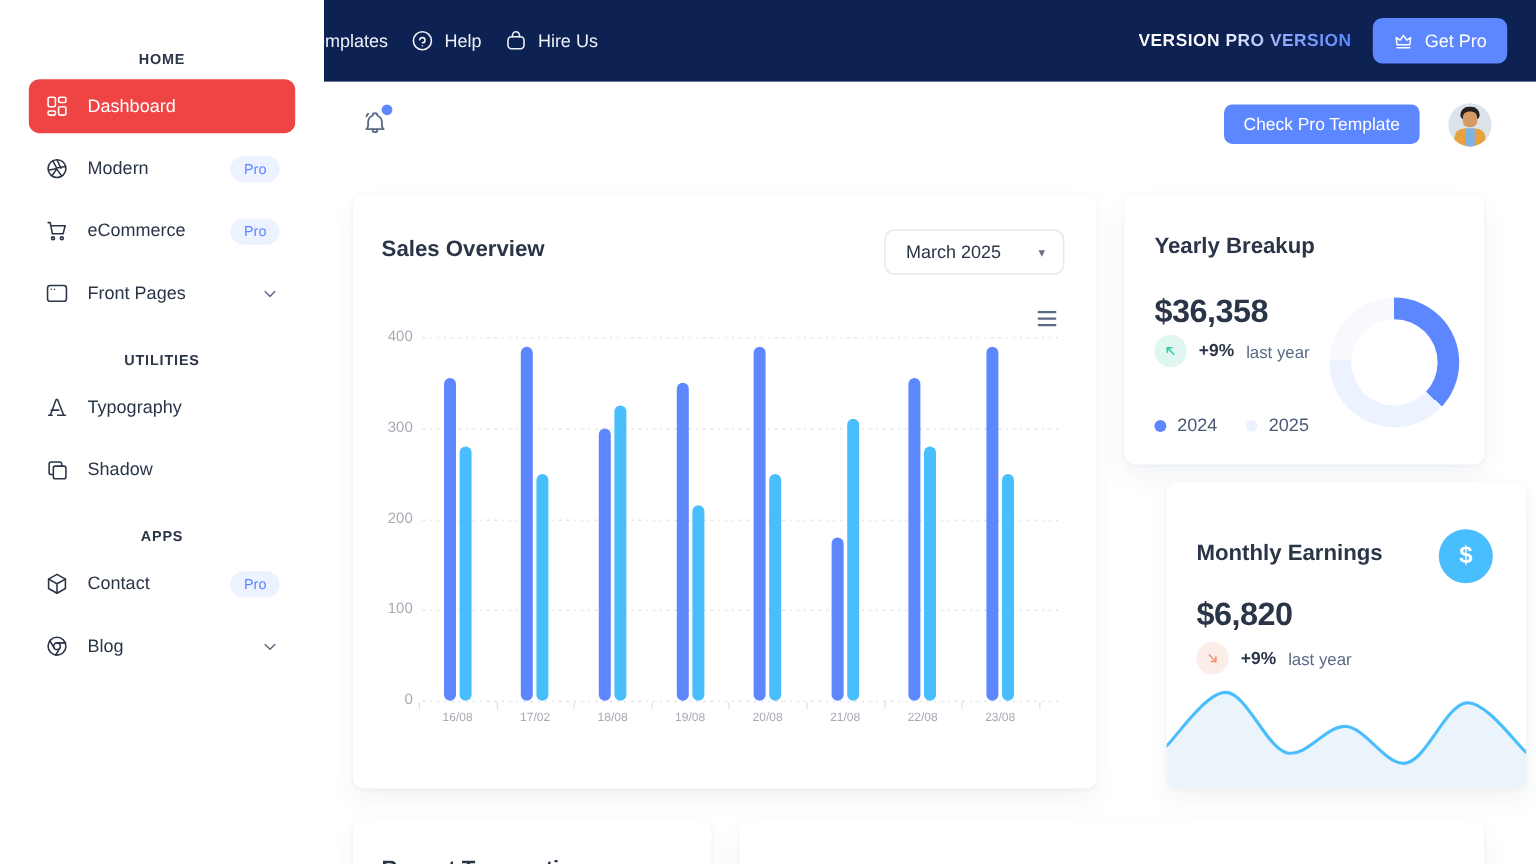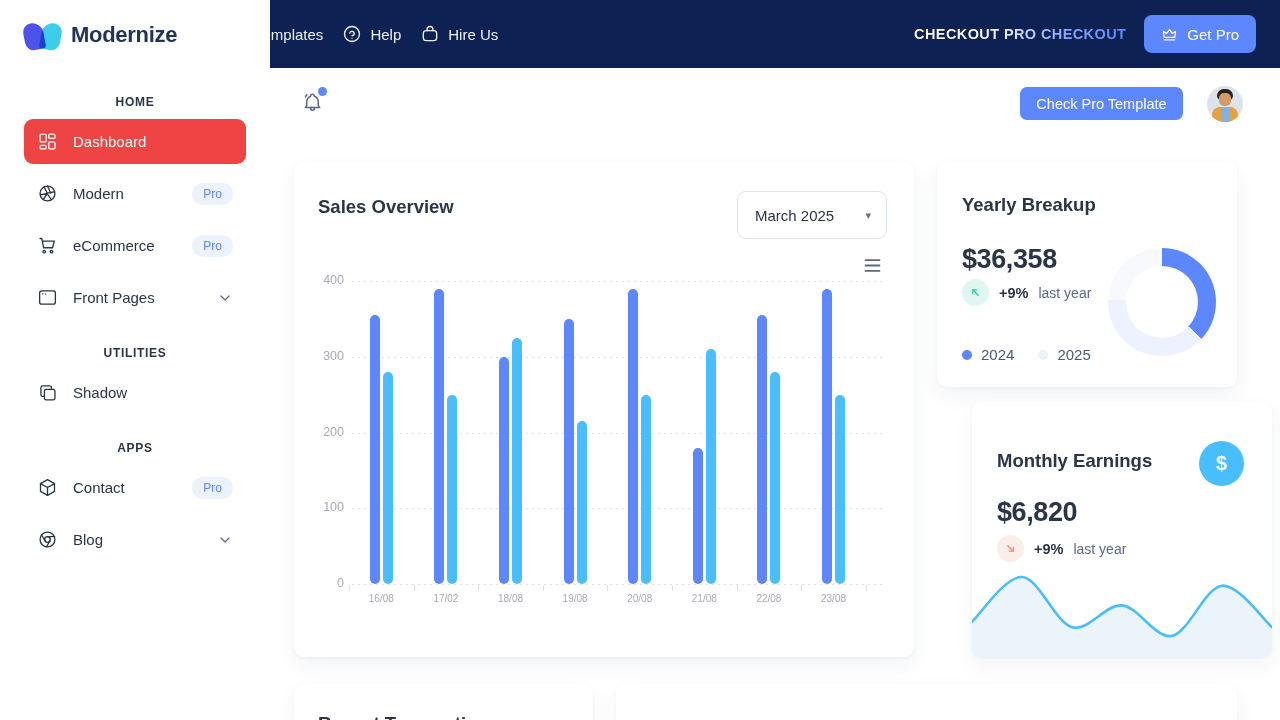--- a/index.html
+++ b/index.html
@@ -77,21 +77,21 @@
           box-shadow:0 9px 20px rgba(40,60,100,.06), 0 1px 3px rgba(40,60,100,.05); }
   .card-title { position:absolute; font-size:18.5px; font-weight:700; color:#2A3547; }
 
   .sales-card   { left:294px; top:162px; width:620px; height:495px; }
   .yearly-card  { left:937px; top:162px; width:300px; height:225px; }
   .monthly-card { left:972px; top:402px; width:300px; height:255px; overflow:hidden; }
   .card-bl { left:294px; top:684px; width:299px; height:110px; }
   .card-br { left:616px; top:684px; width:621px; height:110px; }
 
   
-  .select-box { position:absolute; left:443px; top:29px; width:150px; height:48px;
+  .select-box { position:absolute; left:443px; top:29px; width:150px; height:38px;
                 border:1px solid #DFE5EF; border-radius:9px; background:#fff;
                 display:flex; align-items:center; justify-content:space-between;
                 padding:0 15px 0 17px; font-size:15px; color:#2A3547; cursor:pointer; }
   .select-caret { color:#6b7280; font-size:11px; }
   .chart-menu { position:absolute; left:569px; top:95px; width:19px; cursor:pointer;
                 color:#5A6A85; }
   #bar-chart { position:absolute; left:24px; top:105px; width:572px; height:347px; }
   .ylab { position:absolute; width:26px; text-align:right; font-size:12.5px;
           color:#A5AAB4; }
   .xlab { position:absolute; width:64px; text-align:center; font-size:10px;
@@ -149,41 +149,34 @@
       <span style="display:flex">
         <svg width="20" height="20" viewBox="0 0 24 24" fill="none" stroke-width="1.6" stroke-linecap="round" stroke-linejoin="round">
             <path d="M8.5 8V6.5a3.5 3.5 0 0 1 7 0V8"></path>
             <rect x="4" y="8" width="16" height="12" rx="3.5"></rect>
           </svg>
       </span>
       <span>Hire Us</span>
     </a>
   </nav>
   <div class="nav-right">
-    <span class="checkout-text">CHECKOUT PRO CHECKOUT</span>
+    <span class="checkout-text">VERSION PRO VERSION</span>
     <button class="btn-getpro">
       <span style="display:flex">
         <svg width="17" height="17" viewBox="0 0 24 24" fill="none" stroke="#fff" stroke-width="1.7" stroke-linecap="round" stroke-linejoin="round">
             <path d="M4.5 16L3.5 7.5l4.6 3L12 5l3.9 5.5 4.6-3-1 8.5z"></path>
             <path d="M4.5 19.5h15"></path>
           </svg>
       </span>
       <span>Get Pro</span>
     </button>
   </div>
 </div>
 
 <aside class="sidebar">
-  <div class="logo-row">
-    <span class="logo-mark">
-      <span class="wing left"></span>
-        <span class="wing right"></span>
-    </span>
-    <span class="logo-text">Modernize</span>
-  </div>
   <nav class="side-nav" id="side-nav">
       <div class="section-label">HOME</div>
       <div class="side-item active">
         <span style="display: flex;">
           <svg width="21" height="21" viewBox="0 0 24 24" fill="none" stroke-width="1.5" stroke-linecap="round" stroke-linejoin="round">
             <rect x="3.5" y="3.5" width="7" height="9" rx="1.5"></rect>
             <rect x="13.5" y="3.5" width="7" height="5" rx="1.5"></rect>
             <rect x="13.5" y="12.5" width="7" height="8" rx="1.5"></rect>
             <rect x="3.5" y="16.5" width="7" height="4" rx="1.5"></rect>
           </svg>
@@ -219,20 +212,28 @@
           </svg>
         </span>
         <span>Front Pages</span>
         <span class="chev">
           <svg width="16" height="16" viewBox="0 0 24 24" fill="none" stroke="currentColor" stroke-width="1.8" stroke-linecap="round" stroke-linejoin="round">
             <path d="M6 9l6 6 6-6"></path>
           </svg>
         </span>
       </div>
       <div class="section-label">UTILITIES</div>
+      <div class="side-item">
+        <span style="display: flex;">
+          <svg width="21" height="21" viewBox="0 0 24 24" fill="none" stroke-width="1.5" stroke-linecap="round" stroke-linejoin="round">
+            <path d="M4 19.5h3.4M12.6 19.5h7.4M6.6 14.6h7M5.6 19.5L11.2 4.5h1.3l5.9 15"></path>
+          </svg>
+        </span>
+        <span>Typography</span>
+      </div>
       <div class="side-item">
         <span style="display: flex;">
           <svg width="21" height="21" viewBox="0 0 24 24" fill="none" stroke-width="1.5" stroke-linecap="round" stroke-linejoin="round">
             <rect x="8.5" y="8.5" width="12" height="12" rx="2"></rect>
             <path d="M16.5 8.5v-2a2 2 0 0 0-2-2h-8a2 2 0 0 0-2 2v8a2 2 0 0 0 2 2h2"></path>
           </svg>
         </span>
         <span>Shadow</span>
       </div>
       <div class="section-label">APPS</div>

